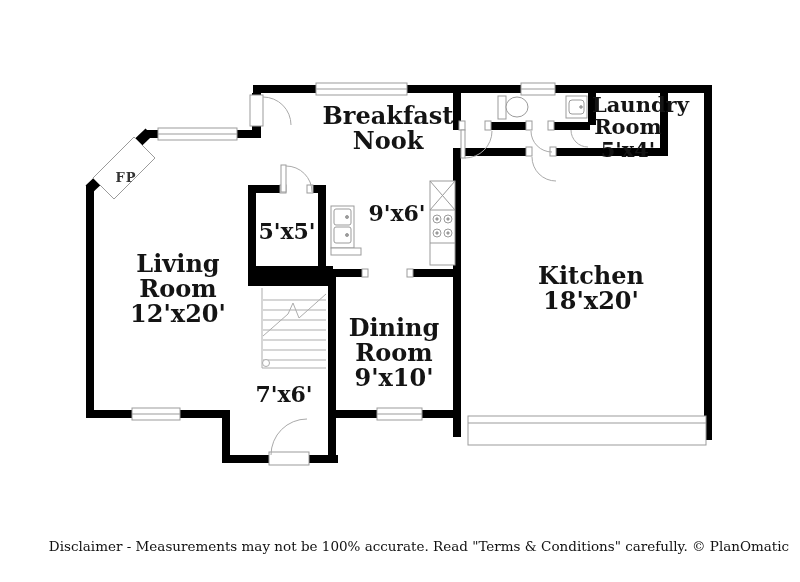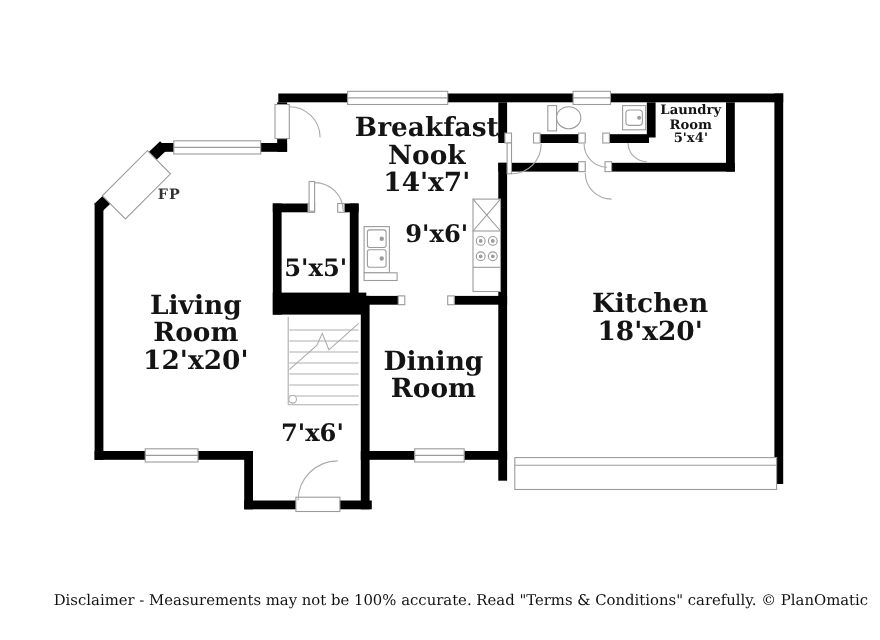--- a/index.html
+++ b/index.html
@@ -2,23 +2,23 @@
 <html><head>
 <meta charset="utf-8">
 <style>
   html,body{margin:0;padding:0;background:#fff;}
   .page{position:relative;width:800px;height:582px;background:#fff;overflow:hidden;
         font-family:"DejaVu Serif","Liberation Serif",serif;}
   .plan-svg{position:absolute;left:0;top:0;}
   .room-label{position:absolute;text-align:center;color:#141414;font-weight:bold;line-height:1.04;}
   .size-lg{font-size:24px;}
   .size-md{font-size:22px;}
-  .size-sm{font-size:12px;line-height:1.06;}
+  .size-sm{font-size:21px;line-height:1.06;}
   .fp-label{position:absolute;left:110px;top:170px;width:32px;text-align:center;
-            font-size:13px;font-weight:bold;color:#333;letter-spacing:1px;margin-left:28px;}
+            font-size:13px;font-weight:bold;color:#333;letter-spacing:1px;}
   .disclaimer{position:absolute;left:0;top:538px;width:800px;text-align:center;
               font-size:13.5px;color:#111;font-weight:normal;margin-left:19px;}
 </style>
 </head>
 <body>
 
 <div class="page">
 
   <svg class="plan-svg" width="800" height="582" viewBox="0 0 800 582">
 
@@ -175,48 +175,48 @@
 
       <g>
         <rect x="468" y="416" width="238" height="29"></rect>
         <line x1="468" y1="423" x2="706" y2="423"></line>
       </g>
     </g>
   </svg>
 
   <div class="room-label size-lg" style="left:308px;top:104px;width:160px">
     <div>Breakfast Nook</div>
-    <div>14'x7'</div>
   </div>
 
   <div class="room-label size-sm" style="left:592px;top:94px;width:72px">
     <div>Laundry Room</div>
     <div>5'x4'</div>
   </div>
 
-  <div class="room-label size-md" style="left:252px;top:233px;width:70px">
+  <div class="room-label size-md" style="left:252px;top:220px;width:70px">
     <div>5'x5'</div>
   </div>
 
   <div class="room-label size-md" style="left:337px;top:202px;width:120px">
     <div>9'x6'</div>
   </div>
 
-  <div class="room-label size-lg" style="left:123px;top:265px;width:110px">
+  <div class="room-label size-lg" style="left:123px;top:252px;width:110px">
     <div>Living Room</div>
     <div>12'x20'</div>
   </div>
 
   <div class="room-label size-lg" style="left:521px;top:264px;width:140px">
     <div>Kitchen</div>
     <div>18'x20'</div>
   </div>
 
   <div class="room-label size-lg" style="left:339px;top:316px;width:110px">
     <div>Dining Room</div>
+    <div>9'x10'</div>
   </div>
 
   <div class="room-label size-md" style="left:234px;top:383px;width:100px">
     <div>7'x6'</div>
   </div>
 
   <div class="fp-label">FP</div>
 
   <div class="disclaimer">Disclaimer - Measurements may not be 100% accurate. Read "Terms &amp; Conditions" carefully. © PlanOmatic</div>
 </div>

